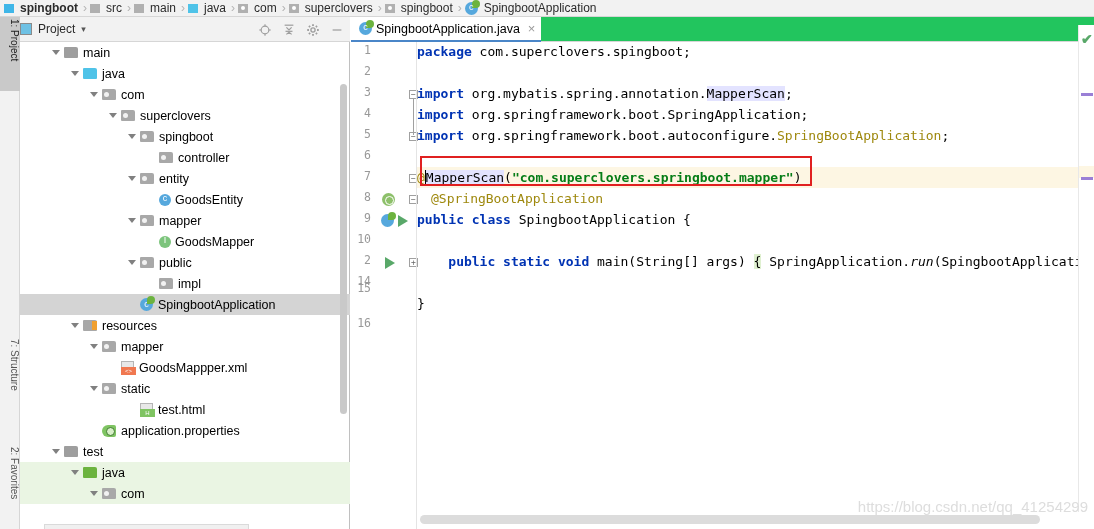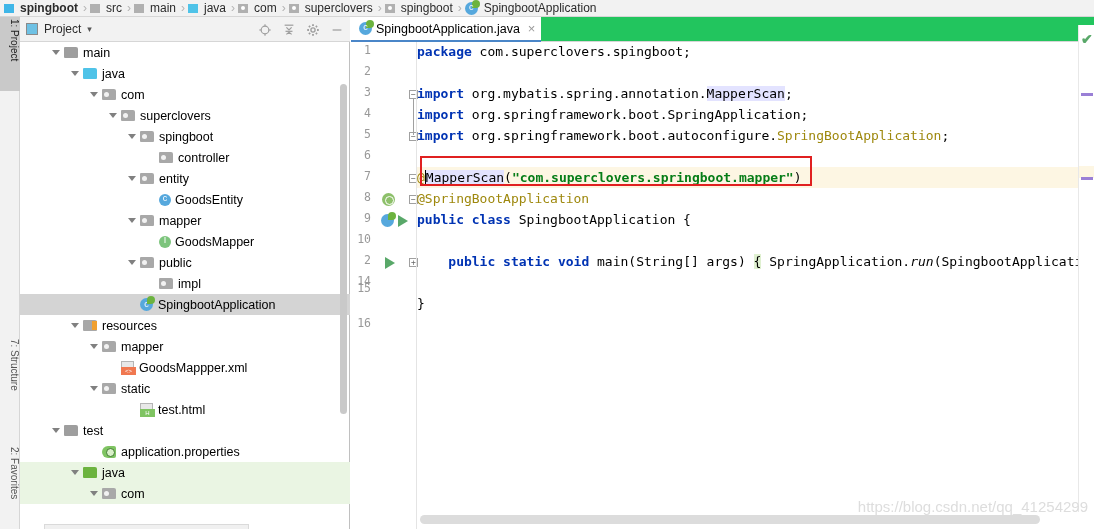--- a/index.html
+++ b/index.html
@@ -87,21 +87,21 @@
 
   
   .project-panel {
     position: absolute; left: 20px; top: 17px; width: 330px; height: 512px;
     background: #ffffff;
     border-right: 1px solid #c0c0c0;
   }
   .project-header {
     position: absolute; left: 0; top: 0; width: 330px; height: 25px;
     background: #f2f2f2; border-bottom: 1px solid #d6d6d6;
-    display: flex; align-items: center; padding-left: 6px;
+    display: flex; align-items: center; padding-left: 0;
   }
   .ph-icon { width: 12px; height: 12px; border: 1px solid #8a8a8a; background: #6ec1e4; margin-right: 6px; }
   .ph-label { font-size: 12px; color: #2b2b2b; }
   .ph-caret { margin-left: 6px; color: #555; font-size: 9px; }
   .ph-tools { position: absolute; right: 6px; top: 0; height: 25px; display: flex; align-items: center; gap: 10px; }
   .tool-ic { width: 14px; height: 14px; opacity: .62; }
 
   .tree {
     position: absolute; left: 0; top: 25px; width: 330px; height: 487px;
     overflow: hidden;
@@ -469,29 +469,29 @@
         <div class="row" style="padding-left: 69px;">
           <span class="arrow open"></span>
           <span class="folder pkg"></span>
           <span class="node-label">static</span>
         </div>
         <div class="row" style="padding-left: 107px;">
           <span class="arrow"></span>
           <span class="ic-html"></span>
           <span class="node-label">test.html</span>
         </div>
+        <div class="row" style="padding-left: 69px;">
+          <span class="arrow"></span>
+          <span class="ic-props"></span>
+          <span class="node-label">application.properties</span>
+        </div>
         <div class="row" style="padding-left: 31px;">
           <span class="arrow open"></span>
           <span class="folder src"></span>
           <span class="node-label">test</span>
-        </div>
-        <div class="row" style="padding-left: 69px;">
-          <span class="arrow"></span>
-          <span class="ic-props"></span>
-          <span class="node-label">application.properties</span>
         </div>
         <div class="row greenbg" style="padding-left: 50px;">
           <span class="arrow open"></span>
           <span class="folder test-java"></span>
           <span class="node-label">java</span>
         </div>
         <div class="row greenbg" style="padding-left: 69px;">
           <span class="arrow open"></span>
           <span class="folder pkg"></span>
           <span class="node-label">com</span>
@@ -544,21 +544,21 @@
     <div class="gutter-sep"></div>
     <div class="code" id="code">
         <div class="hl-row" style="top: 127px; left: -66px;"></div>
         <div class="cline" style="top: 1px;"><span class="kw">package</span><span> com.superclovers.spingboot;</span></div>
         <div class="cline" style="top: 22px;"></div>
         <div class="cline" style="top: 43px;"><span class="kw">import</span><span> org.mybatis.spring.annotation.</span><span class="ident-hl">MapperScan</span><span>;</span></div>
         <div class="cline" style="top: 64px;"><span class="kw">import</span><span> org.springframework.boot.SpringApplication;</span></div>
         <div class="cline" style="top: 85px;"><span class="kw">import</span><span> org.springframework.boot.autoconfigure.</span><span class="ann">SpringBootApplication</span><span>;</span></div>
         <div class="cline" style="top: 106px;"></div>
         <div class="cline" style="top: 127px;"><span class="ann">@</span><span class="caret"></span><span class="ident-hl">MapperScan</span><span>(</span><span class="str">"com.superclovers.springboot.mapper"</span><span>)</span></div>
-        <div class="cline" style="top: 148px;"><span class="ann">@SpringBootApplication</span></div>
+        <div class="cline" style="top: 148px; margin-left: 14px;"><span class="ann">@SpringBootApplication</span></div>
         <div class="cline" style="top: 169px;"><span class="kw">public</span><span> </span><span class="kw">class</span><span> SpingbootApplication {</span></div>
         <div class="cline" style="top: 190px;"></div>
         <div class="cline" style="top: 211px;"><span>    </span><span class="kw">public</span><span> </span><span class="kw">static</span><span> </span><span class="kw">void</span><span> main(String[] args) </span><span class="brace-hl">{</span><span> SpringApplication.</span><span class="mth-italic">run</span><span>(SpingbootApplication.</span></div>
         <div class="cline" style="top: 232px;"></div>
         <div class="cline" style="top: 253px;"><span>}</span></div>
         <div class="cline" style="top: 274px;"></div>
       </div>
   </div>
 
   <div class="marker-bar">

